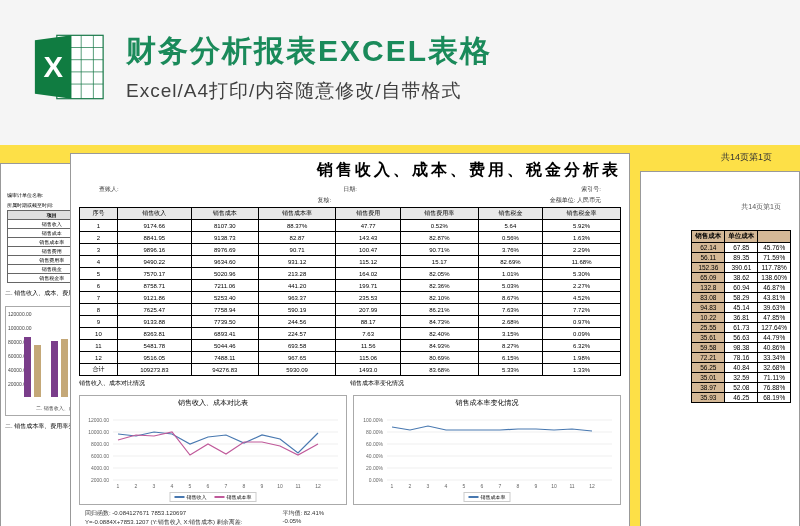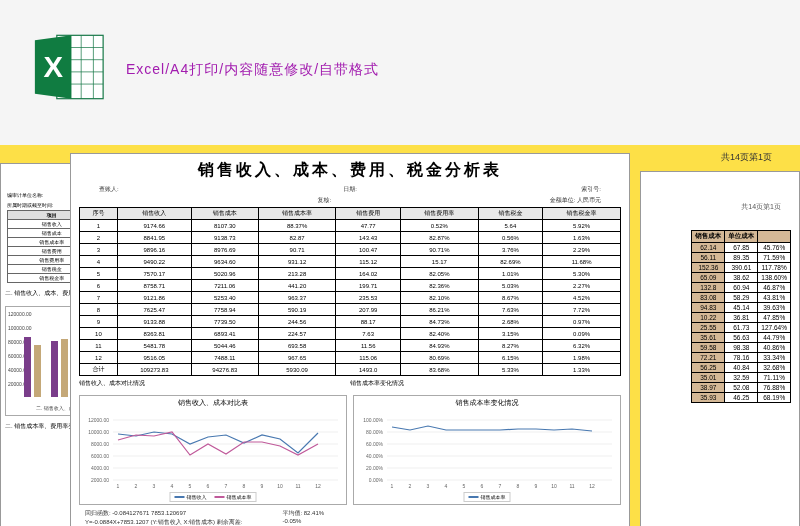--- a/index.html
+++ b/index.html
@@ -2,31 +2,31 @@
 <html><head>
 <meta charset="utf-8">
 <style>
   * { margin: 0; padding: 0; box-sizing: border-box; }
   body { width: 800px; height: 526px; background: #f5f5f5; font-family: "Microsoft YaHei", sans-serif; position: relative; overflow: hidden; }
   
   .header { display: flex; align-items: center; padding: 28px 30px 0 30px; gap: 18px; }
   .excel-icon { width: 78px; height: 78px; flex-shrink: 0; }
   .header-text { flex: 1; }
   .title { font-size: 30px; font-weight: bold; color: #1a8a5a; letter-spacing: 2px; }
-  .subtitle { font-size: 14px; color: #a21caf; margin-top: 6px; letter-spacing: 1px; }
+  .subtitle { font-size: 19px; color: #404040; margin-top: 6px; letter-spacing: 1px; }
   
   .preview-area { position: absolute; top: 145px; left: 0; right: 0; bottom: 0; background: #fde047; padding: 8px 0 0 0; }
   
   .doc-stack { position: relative; width: 100%; height: 100%; }
   .doc-layer { position: absolute; background: #fff; border: 1px solid #999; font-size: 7px; }
   .doc-back1 { left: 640px; top: 18px; width: 160px; height: 360px; }
   .doc-back2 { left: 0px; top: 10px; width: 160px; height: 370px; }
   .doc-main { left: 70px; top: 0px; width: 560px; height: 380px; background: #fff; padding: 4px 8px; }
   
-  .doc-title { text-align: center; font-size: 16px; font-weight: bold; margin: 2px 0 4px 0; letter-spacing: 3px; }
+  .doc-title { text-align: right; font-size: 16px; font-weight: bold; margin: 2px 0 4px 0; letter-spacing: 3px; }
   .doc-meta { display: flex; justify-content: space-between; font-size: 6px; color: #333; margin-bottom: 2px; padding: 0 20px; }
   
   .page-indicator { position: absolute; top: 6px; right: 28px; font-size: 9px; color: #333; }
   .page-indicator2 { position: absolute; top: 30px; right: 18px; font-size: 7px; color: #555; }
   
   .main-table { width: 100%; border-collapse: collapse; font-size: 6px; margin-top: 2px; }
   .main-table th, .main-table td { border: 1px solid #000; padding: 1px 2px; text-align: center; height: 12px; }
   .main-table th { background: #e8e8e8; font-weight: normal; }
   
   .charts-row { display: flex; gap: 6px; margin-top: 6px; }
@@ -67,20 +67,21 @@
     <line x1="42" y1="6" x2="42" y2="58" stroke="#1a7a4a" stroke-width="0.6"></line>
     <line x1="52" y1="6" x2="52" y2="58" stroke="#1a7a4a" stroke-width="0.6"></line>
     <line x1="22" y1="16" x2="60" y2="16" stroke="#1a7a4a" stroke-width="0.6"></line>
     <line x1="22" y1="26" x2="60" y2="26" stroke="#1a7a4a" stroke-width="0.6"></line>
     <line x1="22" y1="36" x2="60" y2="36" stroke="#1a7a4a" stroke-width="0.6"></line>
     <line x1="22" y1="46" x2="60" y2="46" stroke="#1a7a4a" stroke-width="0.6"></line>
     <polygon points="4,10 34,6 34,58 4,54" fill="#107c41"></polygon>
     <text x="19" y="40" font-size="24" font-weight="bold" fill="#fff" text-anchor="middle" font-family="Arial">X</text>
   </svg>
   <div class="header-text">
+    <div class="title">财务分析报表EXCEL表格</div>
     <div class="subtitle">Excel/A4打印/内容随意修改/自带格式</div>
   </div>
 </div>
 
 <div class="preview-area">
   <div class="page-indicator">共14页第1页</div>
 
   <div class="doc-stack">
 
     <div class="doc-layer doc-back1">

